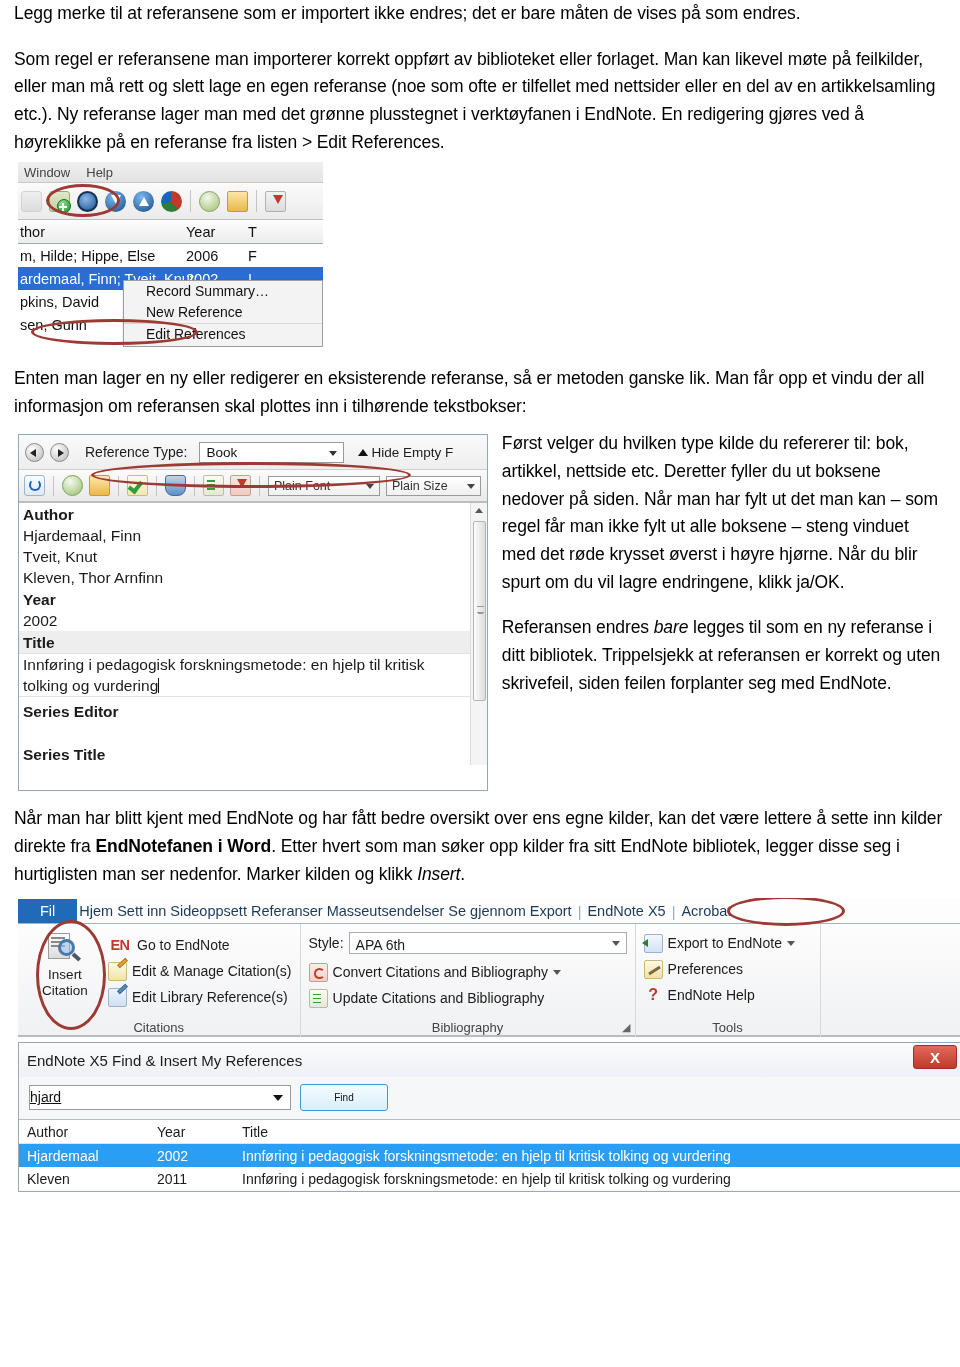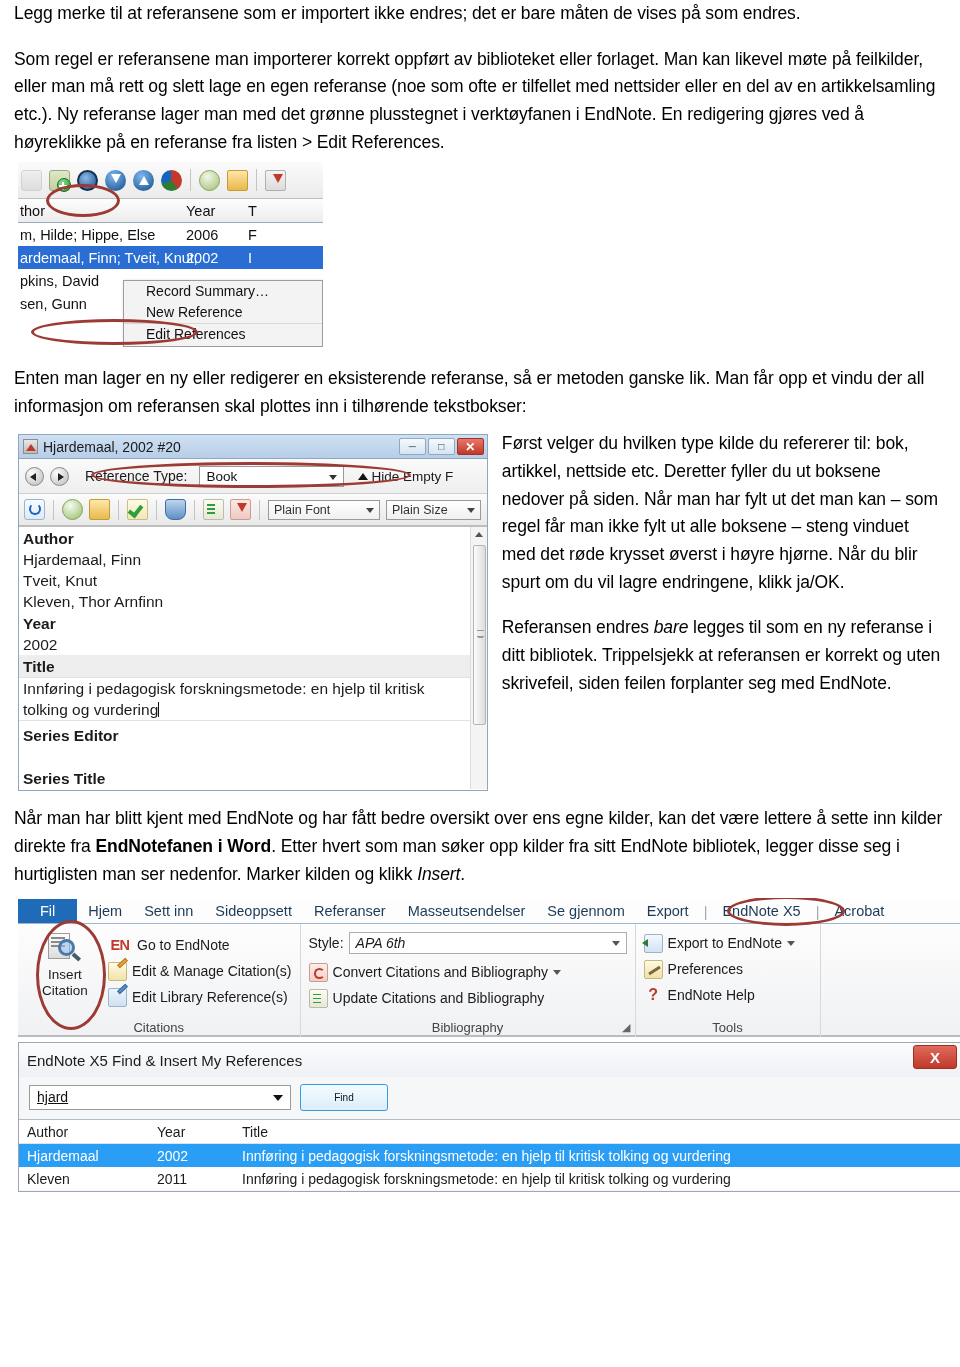--- a/index.html
+++ b/index.html
@@ -152,21 +152,21 @@
     border-top:1px solid #999; border-bottom:1px solid #999;
     box-shadow:0 2px 0 -1px #999;
   }
 
   
   #shot3 { width:944px; height:140px; margin:10px 0 0 4px; background:#fdfdfd; }
   #shot3 .tabs {
     height:26px; background:#fdfdfd; display:flex; align-items:flex-end;
     border-bottom:1px solid #9fb6cd; font-size:14.5px; color:#1b3a57;
   }
-  #shot3 .tab { padding:3px 11px 4px; white-space:nowrap; }
+  #shot3 .tab { padding:3px 2px 4px; white-space:nowrap; }
   #shot3 .tab.file { background:#1f6bb8; color:#fff; padding:4px 22px 4px; font-weight:normal; }
   #shot3 .tab.sep { padding:3px 4px; color:#9ab; }
   #shot3 .ribbon {
     height:113px; background:linear-gradient(#fdfdfd,#f0f1f3);
     border-bottom:2px solid #b9bcc2; display:flex; position:relative;
   }
   #shot3 .group { position:relative; height:113px; padding:4px 8px 0 8px; }
   #shot3 .group + .group { border-left:1px solid #d6d8dc; }
   #shot3 .gname {
     position:absolute; bottom:2px; left:0; width:100%; text-align:center;
@@ -174,21 +174,21 @@
   }
   #shot3 .bigbtn { width:78px; text-align:center; padding-top:3px; }
   #shot3 .bigicon {
     width:38px;height:34px;margin:0 auto 2px;position:relative;
   }
   #shot3 .bigtxt { font-size:13.5px; color:#1b1b1b; line-height:16px; }
   #shot3 .srow { display:flex; align-items:center; gap:5px; height:26px; font-size:14px; color:#1b1b1b; white-space:nowrap; }
   #shot3 .sicon { width:19px;height:19px;flex:0 0 auto;position:relative; }
   #shot3 .stylebox {
     height:22px; width:278px; border:1px solid #a8aeb8; background:#fff;
-    display:flex; align-items:center; padding-left:6px; font-size:14px; position:relative;font-style:italic;
+    display:flex; align-items:flex-end; padding-left:6px; font-size:14px; position:relative;
   }
   #shot3 .stylebox .arr { position:absolute;right:6px;top:8px;width:0;height:0;
     border-left:4px solid transparent;border-right:4px solid transparent;border-top:5px solid #555; }
   #shot3 .dlglaunch { position:absolute; bottom:3px; right:4px; font-size:11px; color:#666; }
   #shot3 .endnote-en { font-weight:bold; color:#c0392b; font-size:14.5px; letter-spacing:-0.5px; }
 
   
   #shot4 { width:944px; height:150px; margin:4px 0 0 4px; border:1px solid #9ba7b5; background:#f6f7f9; position:relative; }
   #shot4 .dlgtitle {
     height:34px; display:flex; align-items:center; padding-left:8px;
@@ -196,21 +196,21 @@
     background:linear-gradient(#fbfcfd,#eef1f5);
   }
   #shot4 .xbtn {
     position:absolute; right:4px; top:2px; width:44px; height:24px;
     background:linear-gradient(#e06a5c,#c0392b); border:1px solid #a02e22; border-radius:3px;
     color:#fff; font-size:15px; font-weight:bold; display:flex; align-items:center; justify-content:center;
   }
   #shot4 .searchrow { height:40px; display:flex; align-items:center; padding-left:10px; gap:9px; }
   #shot4 .sinput {
     width:262px; height:25px; border:1px solid #9a9a9a; background:#fff;
-    display:flex; align-items:center; padding-left:7px; font-size:14px; position:relative;text-decoration:underline;
+    display:flex; align-items:center; font-size:14px; position:relative;text-decoration:underline;
   }
   #shot4 .sinput .arr { position:absolute;right:7px;top:9px;width:0;height:0;
     border-left:5px solid transparent;border-right:5px solid transparent;border-top:6px solid #111; }
   #shot4 .findbtn {
     width:88px;height:27px;border:1px solid #3a9ad9;border-radius:3px;
     background:linear-gradient(#f3fbff,#dbeefb);
     display:flex;align-items:center;justify-content:center;font-size:10px;color:#111;
   }
   #shot4 .tbl { margin-top:2px; border-top:1px solid #b4bcc6; background:#fff; }
   #shot4 .thead { height:24px; display:flex; align-items:center; font-size:14px; color:#1b1b1b;
@@ -231,20 +231,24 @@
   </div>
 
   <div class="gap"></div>
 
   <div class="prose">
     <p>Som regel er referansene man importerer korrekt oppført av biblioteket eller forlaget. Man kan likevel møte på feilkilder, eller man må rett og slett lage en egen referanse (noe som ofte er tilfellet med nettsider eller en del av en artikkelsamling etc.). Ny referanse lager man med det grønne plusstegnet i verktøyfanen i EndNote. En redigering gjøres ved å høyreklikke på en referanse fra listen &gt; Edit References.</p>
   </div>
 
   <div class="shot" id="shot1">
 
+    <div class="menubar">
+      <span>Window</span>
+      <span>Help</span>
+    </div>
 
     <div class="toolbar">
       <span class="ticon" style="background:linear-gradient(#e9e9e9,#cfcfcf);border:1px solid #b9b9b9;opacity:.55"></span>
       <span class="ticon" style="background:linear-gradient(#dfe8c8,#c2cfa0);border:1px solid #9aa87c">
         <span style="position:absolute;right:-2px;bottom:-2px;width:14px;height:14px;border-radius:50%;background:radial-gradient(circle at 35% 30%,#8fe08f,#1f8f2e);border:1px solid #156a22;"></span>
         <span style="position:absolute;right:2px;bottom:3px;width:8px;height:2px;background:#fff"></span>
         <span style="position:absolute;right:5px;bottom:0px;width:2px;height:8px;background:#fff"></span>
       </span>
       <span class="ticon" style="background:radial-gradient(circle at 40% 35%,#8ab8e8,#1b4f8f);border-radius:50%;border:2px solid #16314f"></span>
       <span class="ticon" style="background:radial-gradient(circle at 40% 30%,#7fb8f0,#104a86);border-radius:50%">
@@ -300,29 +304,20 @@
   </div>
 
   <div class="prose" style="margin-top:18px">
     <p>Enten man lager en ny eller redigerer en eksisterende referanse, så er metoden ganske lik. Man får opp et vindu der all informasjon om referansen skal plottes inn i tilhørende tekstbokser:</p>
   </div>
 
   <div style="display:flex; align-items:flex-start; gap:14px;">
 
     <div class="shot" id="shot2">
 
-      <div class="titlebar">
-        <span class="appicon"></span>
-        <span>Hjardemaal, 2002 #20</span>
-        <span class="wbtns">
-          <span class="wb">─</span>
-          <span class="wb">□</span>
-          <span class="wb close">✕</span>
-        </span>
-      </div>
 
       <div class="rtrow">
         <span class="navbtn prev"></span>
         <span class="navbtn next"></span>
         <span class="rtlabel">Reference Type:</span>
         <span class="combo" style="width:145px;margin-left:6px">
           <span>Book</span>
           <span class="arr"></span>
         </span>
         <span class="hideempty">

